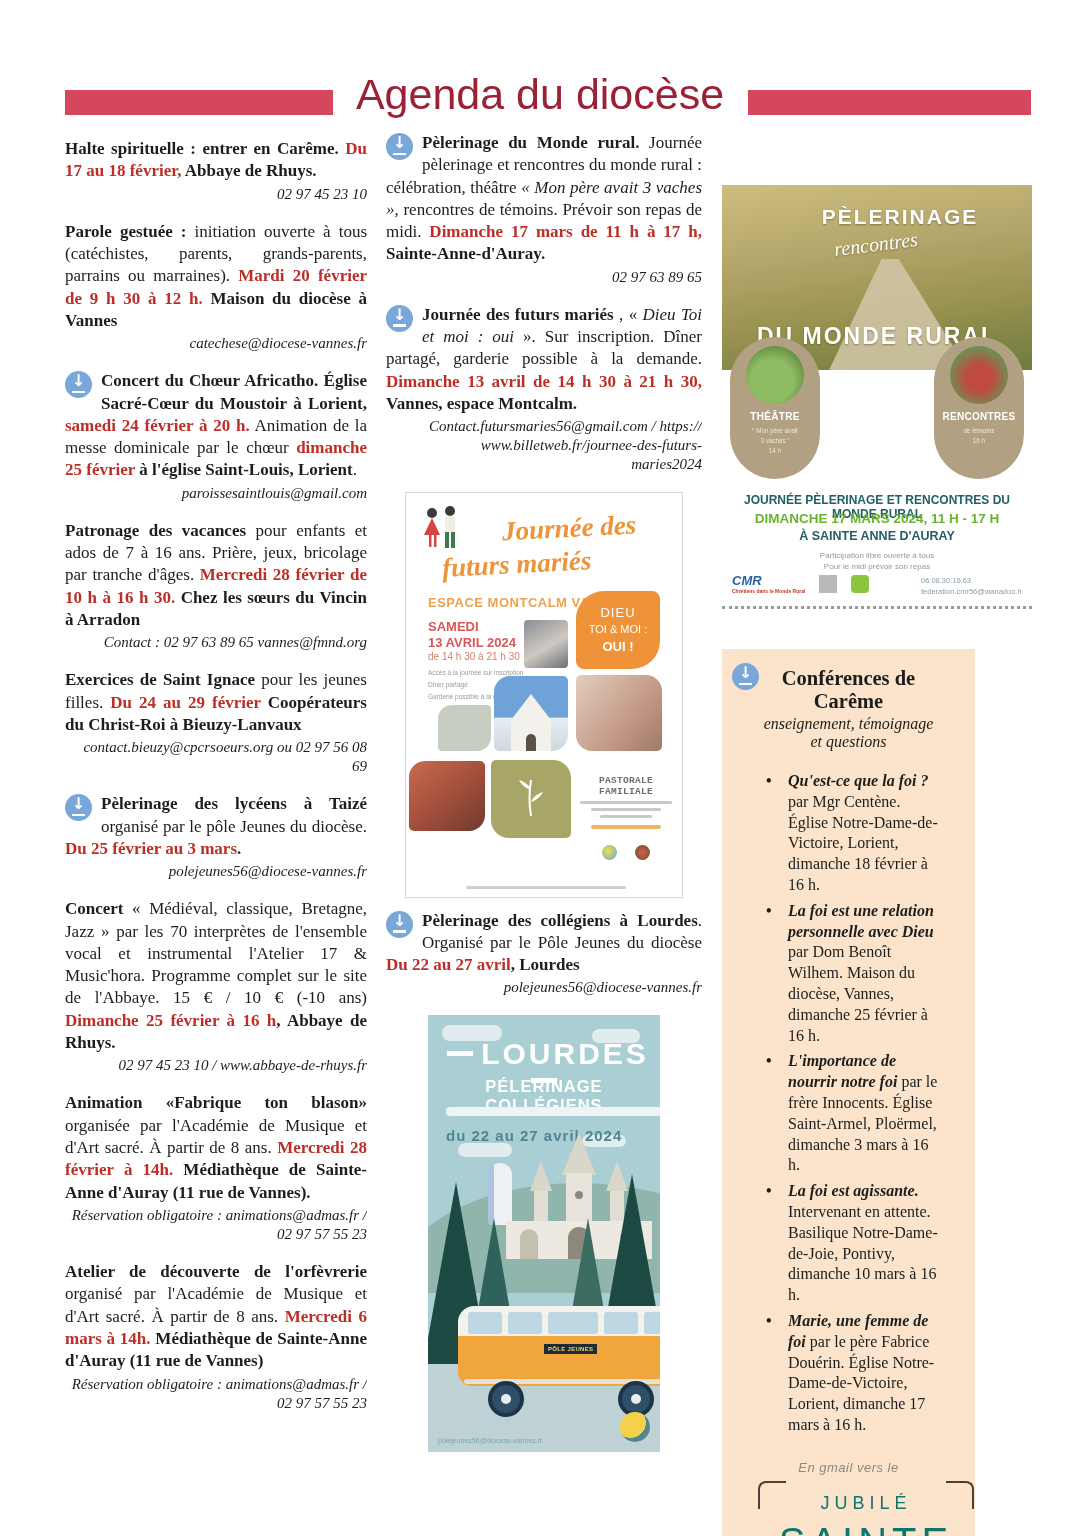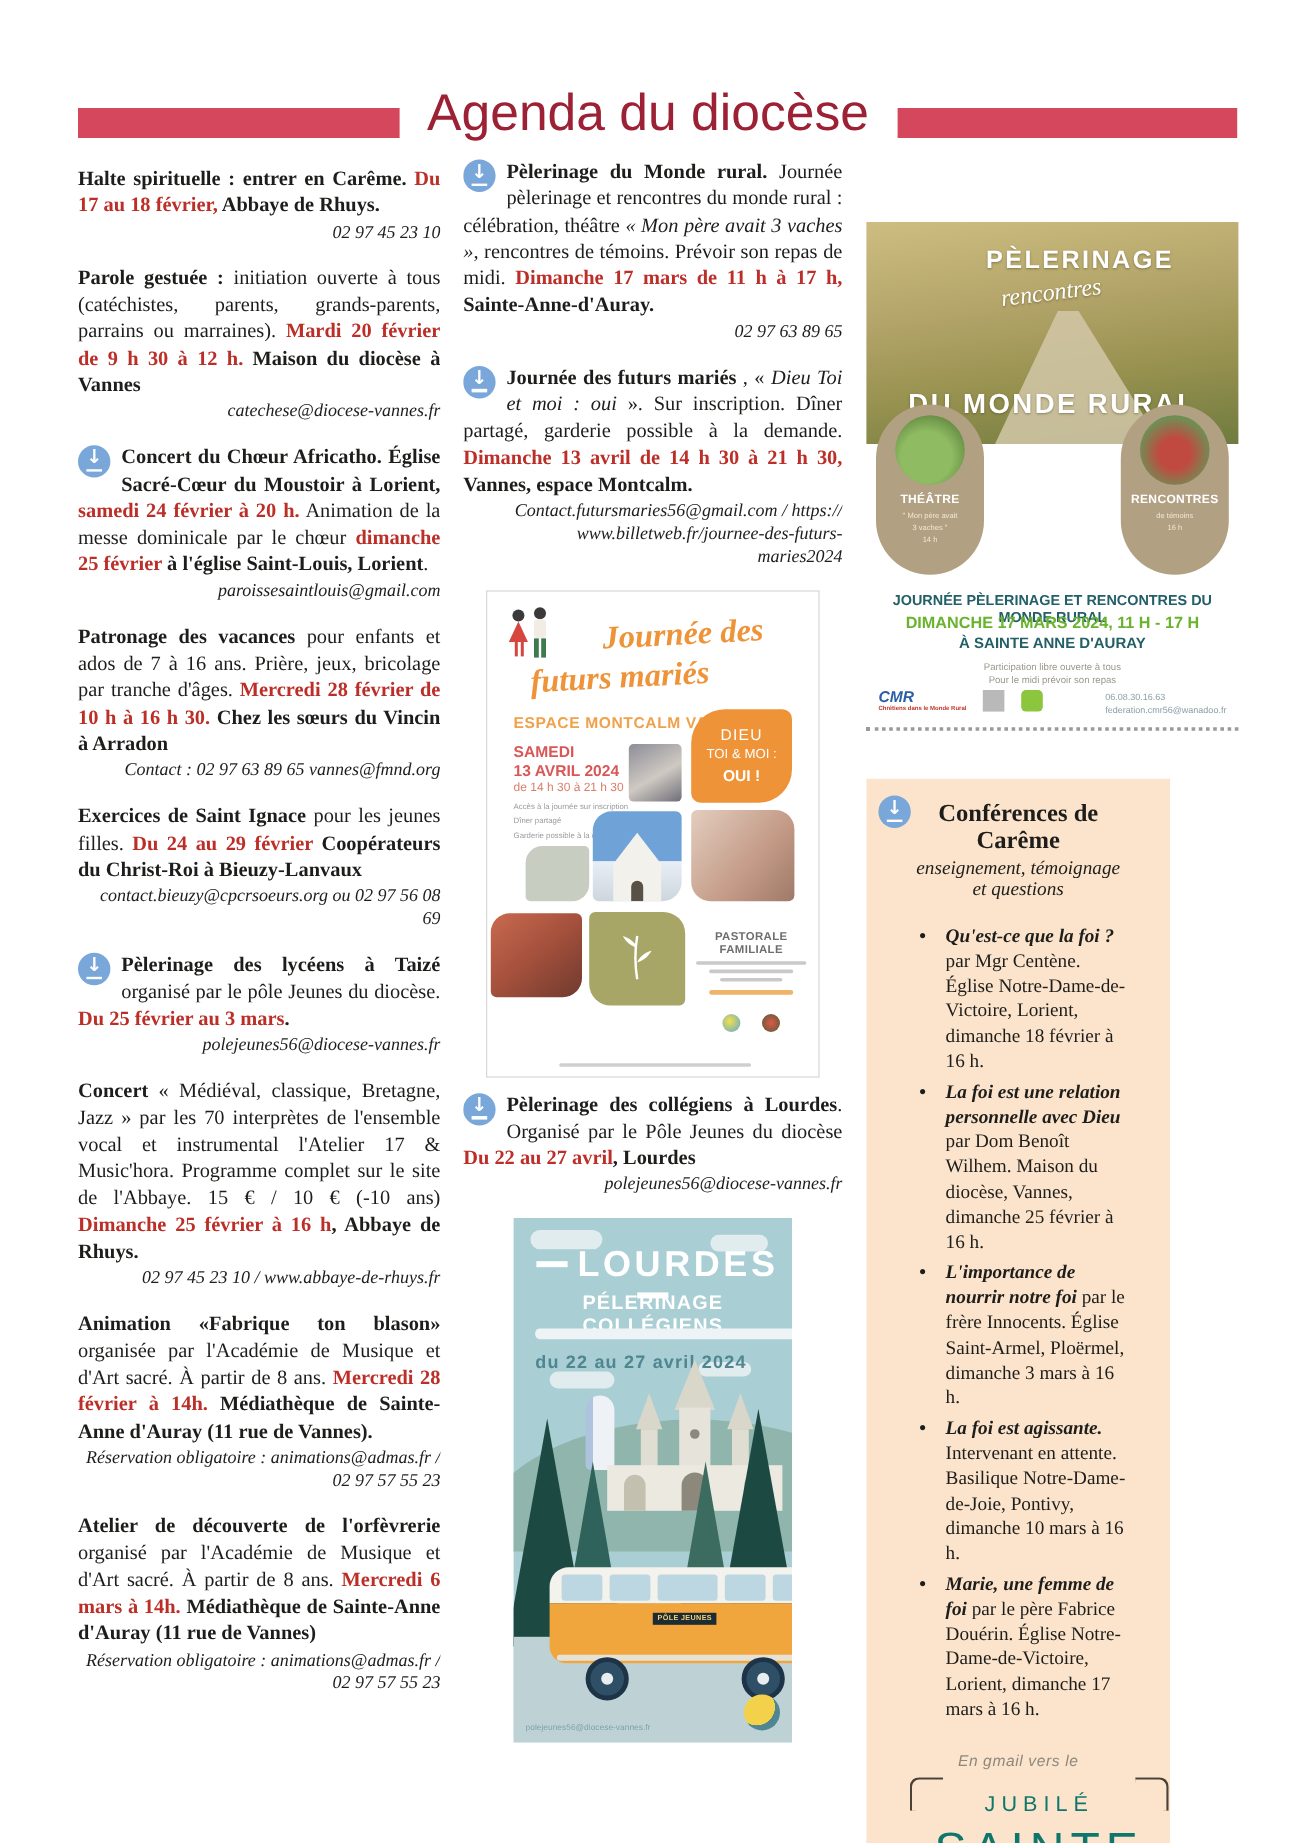--- a/index.html
+++ b/index.html
@@ -58,21 +58,21 @@
   .chapel-roof{position:absolute;left:17px;top:18px;width:0;height:0;
       border-left:20px solid transparent;border-right:20px solid transparent;border-bottom:26px solid #f2f1ec;}
   .chapel-body{position:absolute;left:17px;top:44px;width:40px;height:31px;background:#f2f1ec;}
   .chapel-door{position:absolute;left:32px;top:58px;width:10px;height:17px;border-radius:5px 5px 0 0;background:#5a5146;}
   .tile-hands{left:170px;top:182px;width:86px;height:76px;border-radius:5px 16px 5px 16px;
       background:linear-gradient(130deg,#e3cdbf,#c39a86 60%,#9f7a68);}
   .tile-couple{left:3px;top:268px;width:76px;height:70px;border-radius:16px 5px 16px 5px;
       background:linear-gradient(140deg,#c96a4f,#a4503c 50%,#6f3a2e);}
   .tile-olive{left:85px;top:267px;width:80px;height:78px;border-radius:5px 18px 5px 18px;background:#a8a667;}
   .twig{position:absolute;left:24px;top:18px;}
-  .pm-past{position:absolute;left:170px;top:282px;width:100px;text-align:center;}
+  .pm-past{position:absolute;left:170px;top:282px;width:100px;text-align:center;font-family:Liberation Mono, monospace;}
   .pm-past .pt{font-size:9.5px;font-weight:bold;color:#6e6e6e;letter-spacing:.3px;}
   .gbar{height:3px;background:#c9c9c9;border-radius:2px;margin:4px auto 0;}
   .obar{height:4px;background:#f0b36a;border-radius:2px;margin:7px auto 0;width:70px;}
   .pm-logos{position:absolute;left:196px;top:352px;width:48px;display:flex;justify-content:space-between;}
   .dotlogo{width:15px;height:15px;border-radius:50%;}
   .dot1{background:radial-gradient(circle at 40% 40%,#f3e04b,#5aa7d6);}
   .dot2{background:radial-gradient(circle at 50% 50%,#e0584a,#7a5a3a 70%);}
   .pm-footbar{position:absolute;left:60px;bottom:8px;width:160px;height:3px;background:#cfcfcf;border-radius:2px;}
 
   

